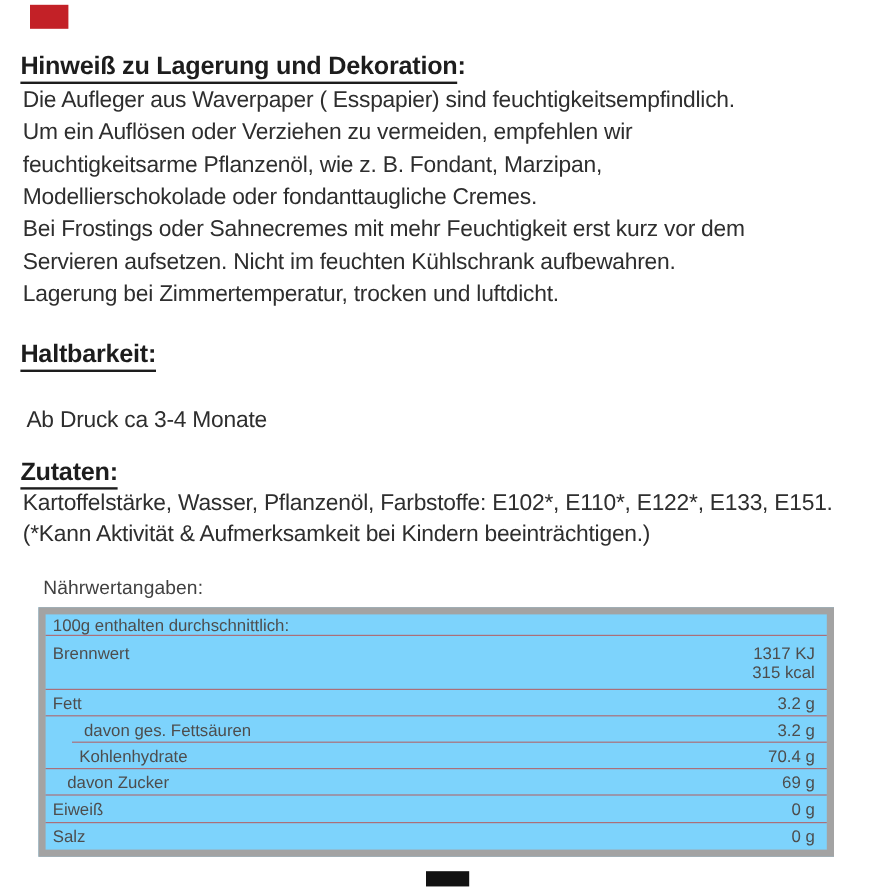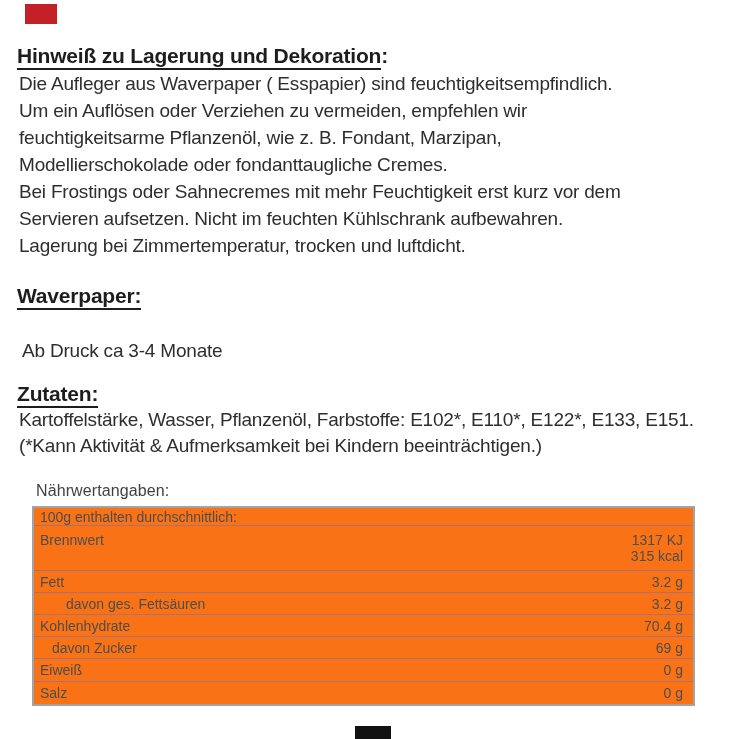--- a/index.html
+++ b/index.html
@@ -62,43 +62,43 @@
     position: absolute;
     left: 36px; top: 482px;
     font-size: 16px;
     color: #414141;
     letter-spacing: 0.1px;
   }
   .nutrition-table {
     position: absolute;
     left: 32px; top: 506px;
     width: 663px;
-    border: 2px solid #a3a3a3;
-    background: #f97316;
+    border: 6px solid #a3a3a3;
+    background: #7dd3fc;
     box-sizing: border-box;
     font-size: 14px;
     color: #4d4d4d;
   }
   .nrow {
     display: flex;
     align-items: center;
     box-sizing: border-box;
   }
   .nrow + .nrow { border-top: 1px solid #ab6f79; }
   .nrow .lbl { padding-left: 6px; }
   .nrow.indent .lbl { padding-left: 18px; }
   .nrow .val { margin-left: auto; padding-right: 10px; text-align: right; }
 
   .nrow.r-header   { height: 17px; }
   .nrow.r-energy   { height: 45px; align-items: flex-start; }
   .nrow.r-energy .lbl { padding-top: 6px; }
   .nrow.r-energy .val { padding-top: 6px; line-height: 16px; }
   .nrow.r-fat      { height: 22px; }
   .nrow.r-satfat   { height: 22px; padding-left: 14px; }
-  .nrow.r-carbs    { height: 22px; }
+  .nrow.r-carbs    { height: 22px; margin-left: 22px; }
   .nrow.r-sugar    { height: 22px; }
   .nrow.r-protein  { height: 23px; }
   .nrow.r-salt     { height: 23px; }
 </style>
 </head>
 <body>
 
 <div class="canvas">
 
   <div class="red-badge"></div>
@@ -111,21 +111,21 @@
     <div>Die Aufleger aus Waverpaper ( Esspapier) sind feuchtigkeitsempfindlich.</div>
     <div>Um ein Auflösen oder Verziehen zu vermeiden, empfehlen wir</div>
     <div>feuchtigkeitsarme Pflanzenöl, wie z. B. Fondant, Marzipan,</div>
     <div>Modellierschokolade oder fondanttaugliche Cremes.</div>
     <div>Bei Frostings oder Sahnecremes mit mehr Feuchtigkeit erst kurz vor dem</div>
     <div>Servieren aufsetzen. Nicht im feuchten Kühlschrank aufbewahren.</div>
     <div>Lagerung bei Zimmertemperatur, trocken und luftdicht.</div>
   </div>
 
   <div class="heading" id="h-shelf">
-    <span class="u">Waverpaper:</span>
+    <span class="u">Haltbarkeit:</span>
   </div>
 
   <div class="bodytext" id="shelf-text">Ab Druck ca 3-4 Monate</div>
 
   <div class="heading" id="h-ingred">
     <span class="u">Zutaten:</span>
   </div>
 
   <div class="bodytext" id="ingred-par">
     <div>Kartoffelstärke, Wasser, Pflanzenöl, Farbstoffe: E102*, E110*, E122*, E133, E151.</div>

